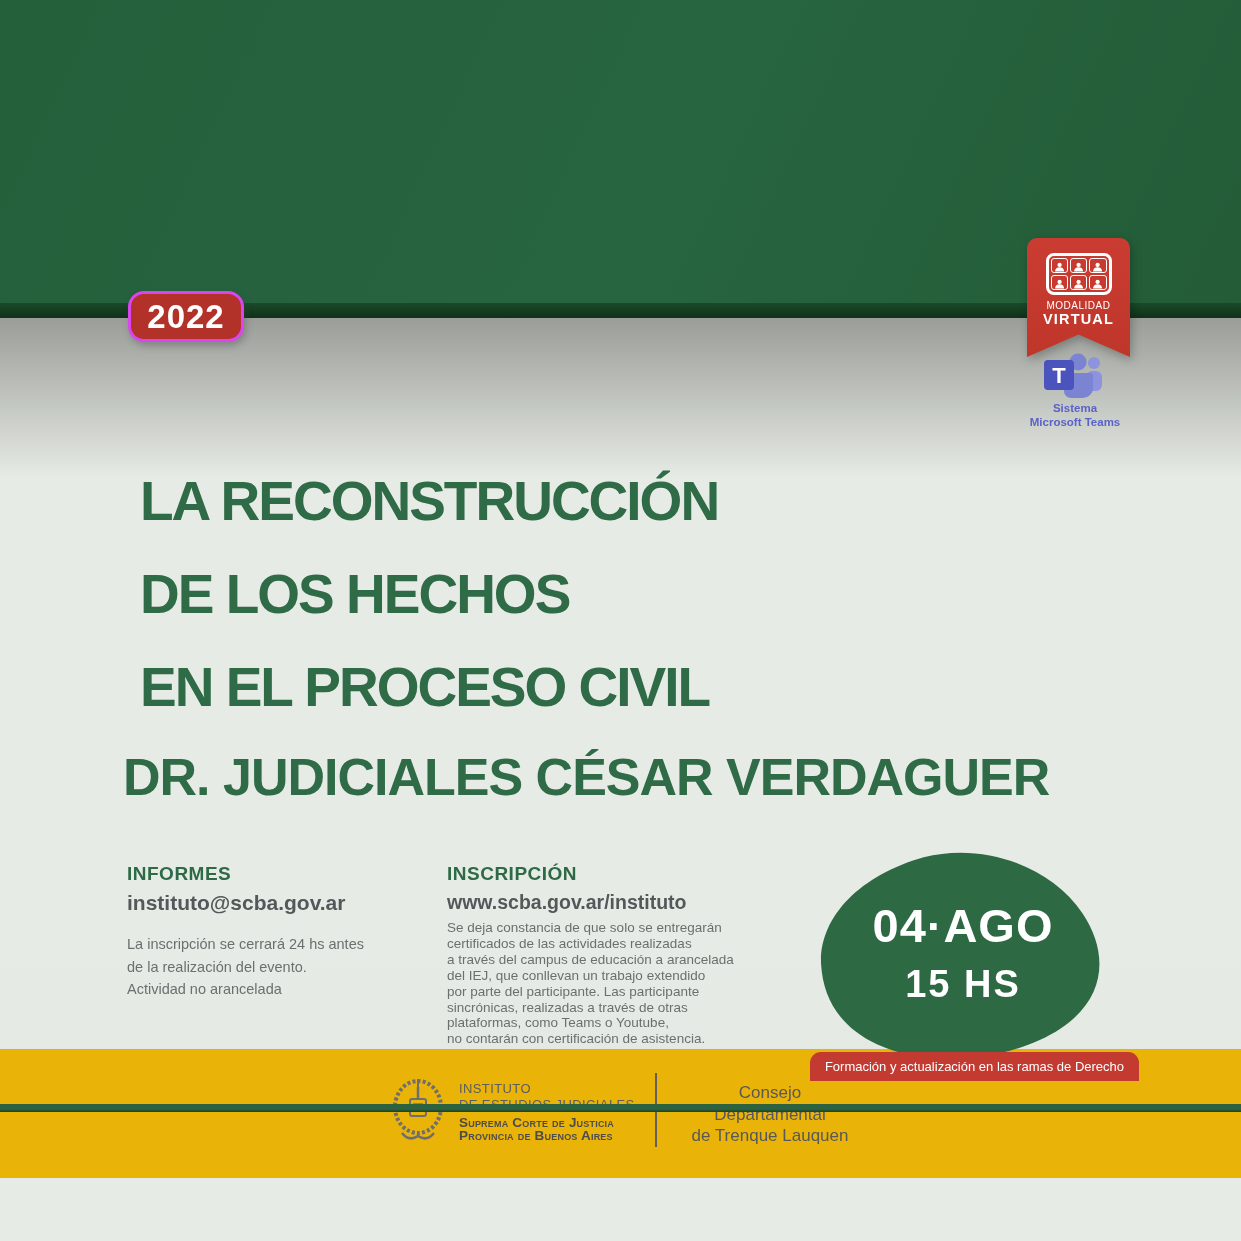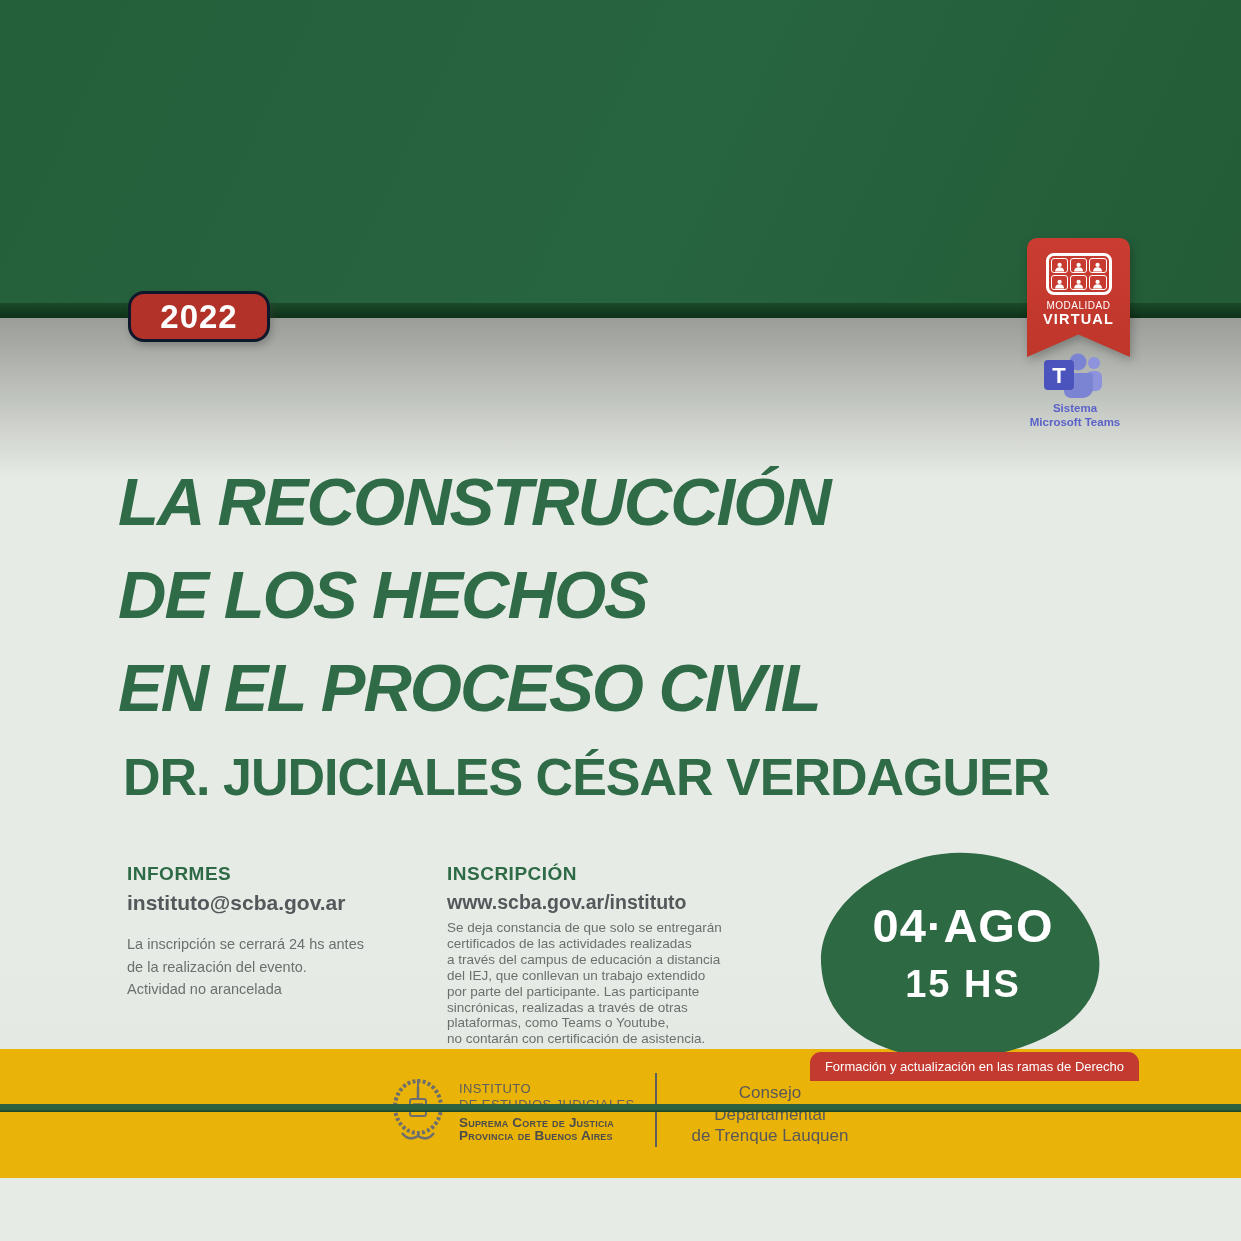--- a/index.html
+++ b/index.html
@@ -13,22 +13,22 @@
   .band-top{ position:absolute; left:0; top:0; width:100%; height:303px;
     background:linear-gradient(115deg,#24603a 0%, #276440 55%, #235c37 100%); }
   .band-strip{ position:absolute; left:0; top:303px; width:100%; height:15px;
     background:linear-gradient(180deg,#1b4a29 0%, #0f3118 100%); }
   .shade{ position:absolute; left:0; top:318px; width:100%; height:160px;
     background:linear-gradient(180deg,#9a9d98 0%, rgba(231,235,230,0) 100%); }
   .bg-lower{ position:absolute; left:0; top:950px; width:100%; height:154px;
     background:linear-gradient(180deg, rgba(226,231,225,0) 0%, #e3e8e2 100%); }
 
   
-  .badge2022{ position:absolute; left:128px; top:291px; width:142px; height:51px;
-    background:#b23129; border:3px solid #0f172a; border-radius:16px;
+  .badge2022{ position:absolute; left:128px; top:291px; width:116px; height:51px;
+    background:#b23129; border:3px solid #d946ef; border-radius:16px;
     color:#fff; font-size:33px; font-weight:bold; letter-spacing:1px;
     line-height:45px; text-align:center; z-index:4;
     box-shadow:2px 4px 7px rgba(70,70,70,.35); }
 
   
   .ribbon{ position:absolute; left:1027px; top:238px; width:103px; height:119px;
     background:linear-gradient(180deg,#ca3c31 0%, #bf362b 100%);
     border-radius:10px 10px 0 0;
     clip-path:polygon(0 0,100% 0,100% 100%,50% 81%,0 100%);
     text-align:center; z-index:5; }
@@ -43,23 +43,23 @@
   .ribbon-l1{ margin-top:5px; font-size:10px; letter-spacing:.5px; color:#fff; }
   .ribbon-l2{ font-size:14.5px; font-weight:bold; letter-spacing:1.2px; color:#fff; }
 
   
   .teams-logo{ position:absolute; left:1042px; top:352px; z-index:4; }
   .teams-caption{ position:absolute; left:1010px; top:402px; width:130px;
     text-align:center; font-size:11.5px; font-weight:bold; color:#5b62c9;
     line-height:13.5px; z-index:4; }
 
   
-  .title{ position:absolute; left:118px; top:455px; color:#2e6b46;
-    font-size:67px; font-weight:bold; letter-spacing:-2px; line-height:93px;
-    white-space:nowrap;font-style:italic; }
+  .title{ position:absolute; left:140px; top:455px; color:#2e6b46;
+    font-size:55px; font-weight:bold; letter-spacing:-2px; line-height:93px;
+    white-space:nowrap; }
   .title span{ display:block; }
   .speaker{ position:absolute; left:123px; top:747px; color:#2e6b46;
     font-size:52px; font-weight:bold; letter-spacing:-1px; white-space:nowrap; }
 
   
   .sec-h{ font-size:19px; font-weight:600; letter-spacing:.5px; color:#2d6a45; }
   .informes{ position:absolute; left:127px; top:863px; width:320px; }
   .email{ margin-top:6px; font-size:21px; font-weight:bold; color:#54585a; }
   .inf-note{ margin-top:18px; font-size:14.5px; line-height:22.5px; color:#6b706f; }
   .inf-note span{ display:block; }
@@ -185,21 +185,21 @@
       <span>Actividad no arancelada</span>
     </div>
   </div>
 
   <div class="inscripcion">
     <div class="sec-h">INSCRIPCIÓN</div>
     <div class="url">www.scba.gov.ar/instituto</div>
     <div class="ins-note">
       <span>Se deja constancia de que solo se entregarán</span>
       <span>certificados de las actividades realizadas</span>
-      <span>a través del campus de educación a distancia</span>
+      <span>a través del campus de educación a arancelada</span>
       <span>del IEJ, que conllevan un trabajo extendido</span>
       <span>por parte del participante. Las participante</span>
       <span>sincrónicas, realizadas a través de otras</span>
       <span>plataformas, como Teams o Youtube,</span>
       <span>no contarán con certificación de asistencia.</span>
     </div>
   </div>
 
   <div class="blob">
     <svg width="304" height="220" viewBox="0 0 302 218">

